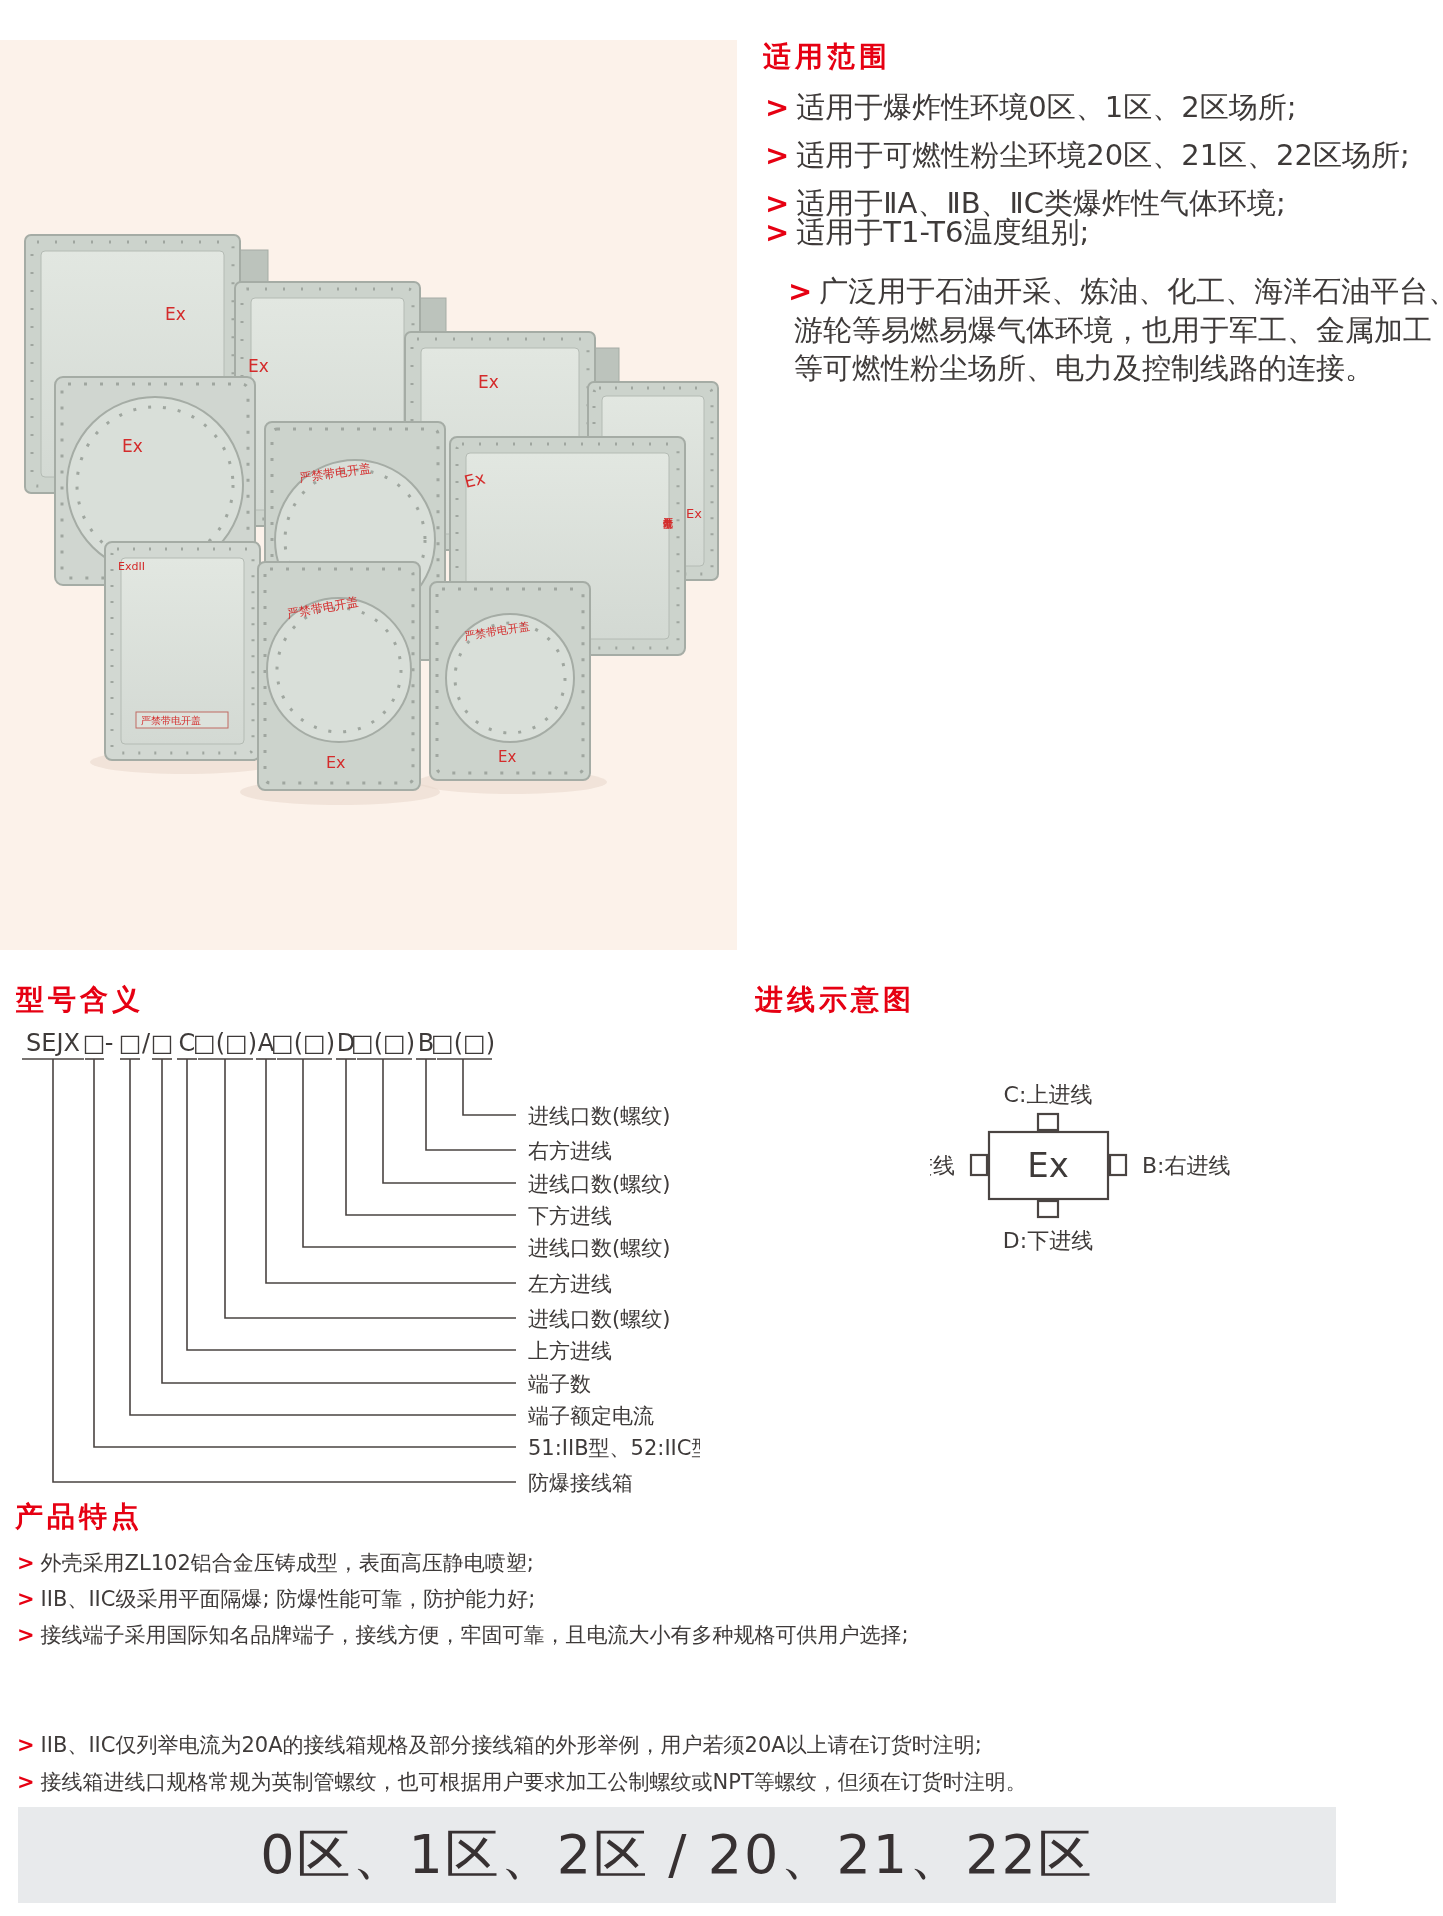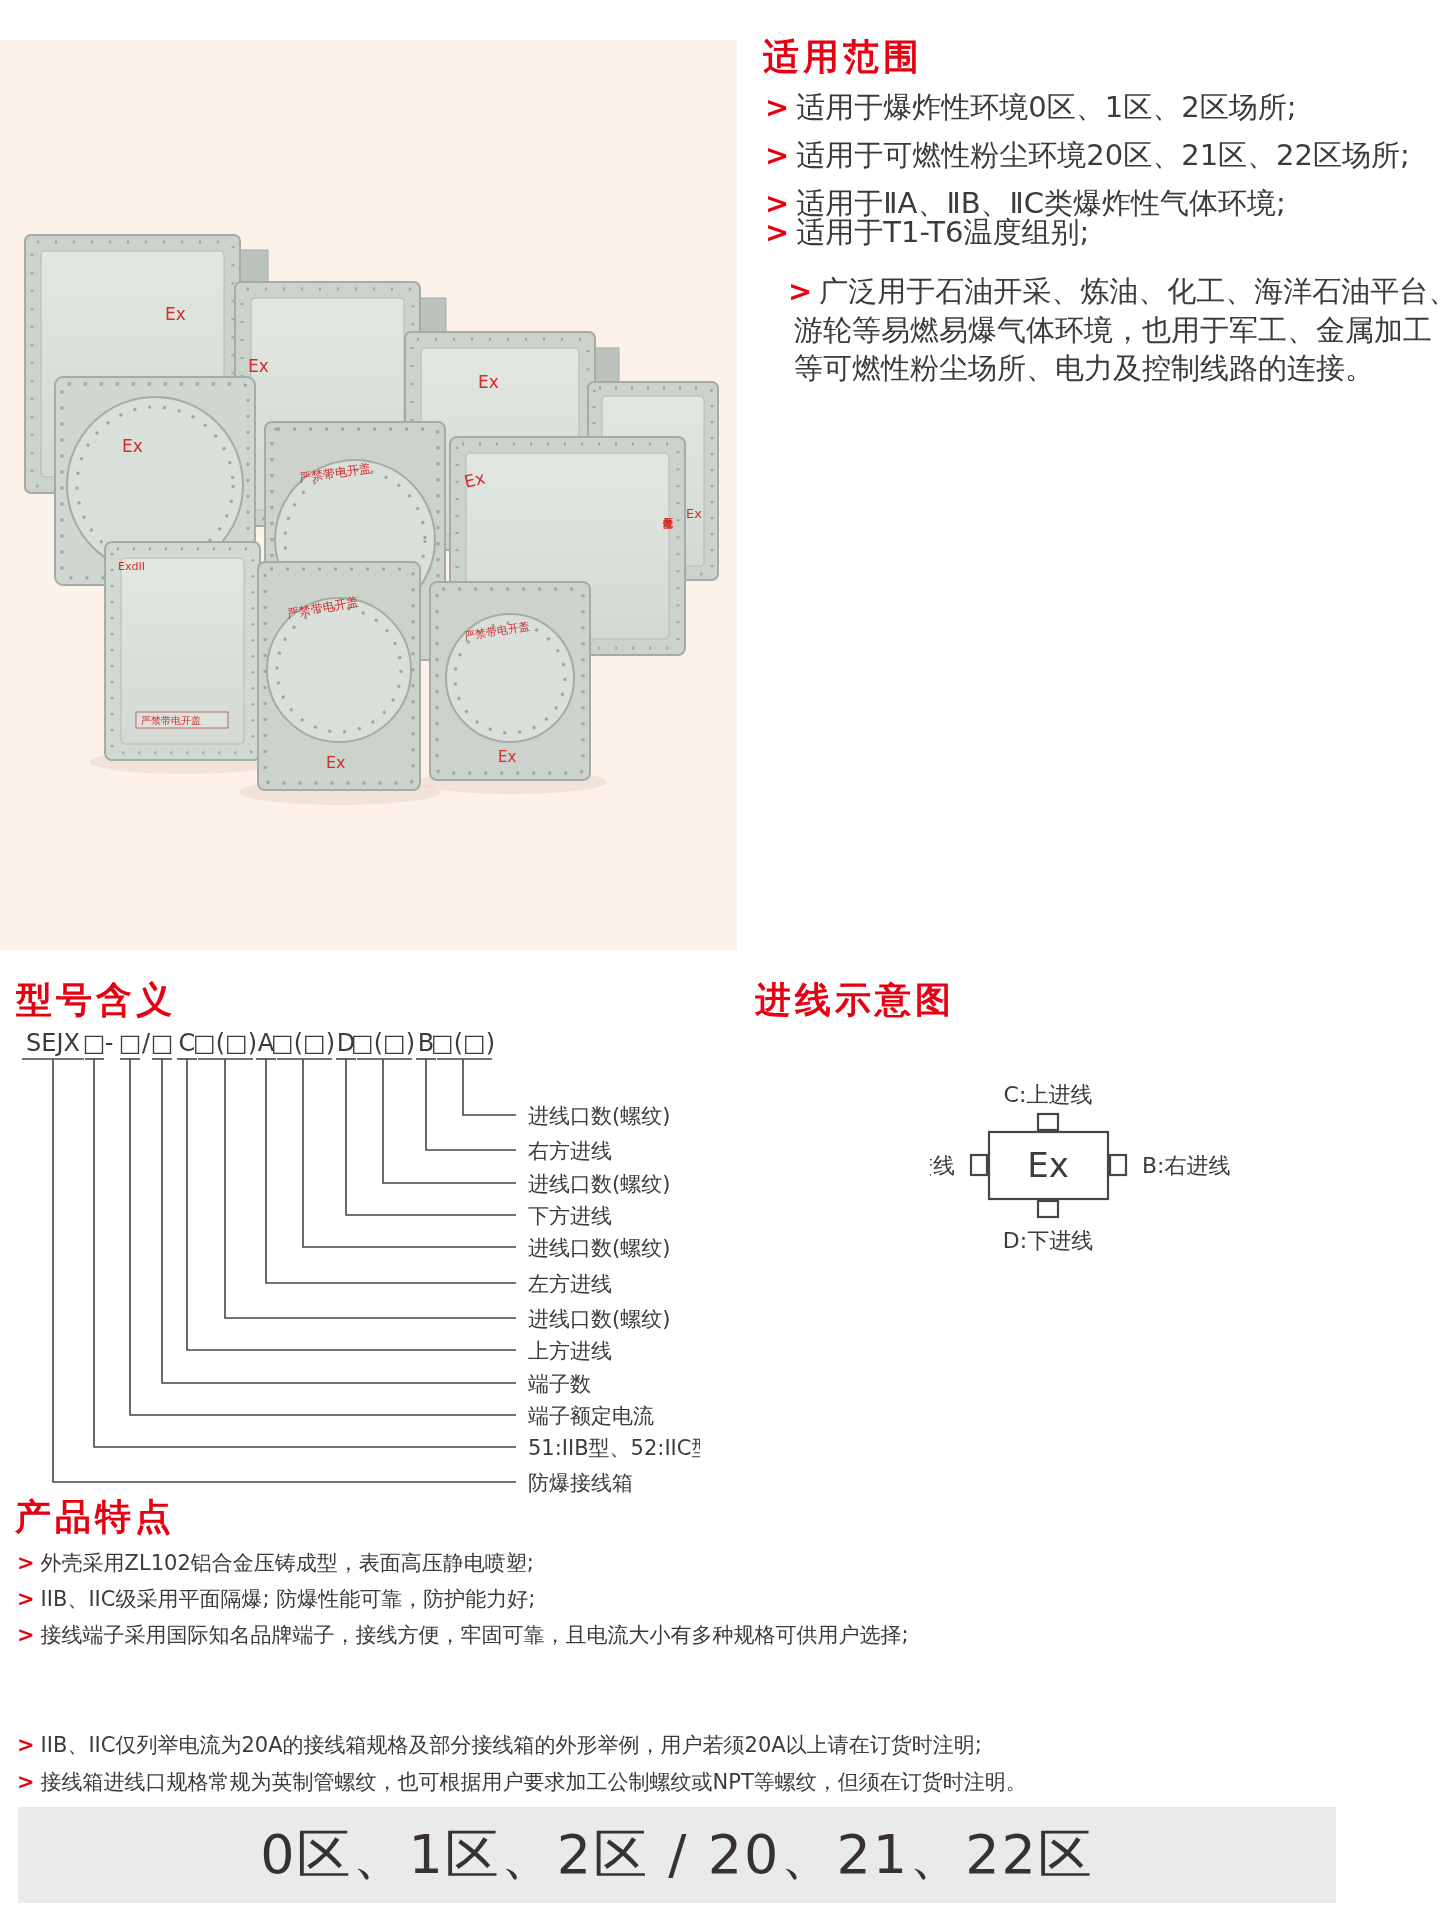--- a/index.html
+++ b/index.html
@@ -5,21 +5,21 @@
   html,body{margin:0;padding:0;background:#ffffff;}
   .page{
     position:relative;width:1443px;height:1916px;background:#ffffff;overflow:hidden;
     font-family:"DejaVu Sans","Liberation Sans",sans-serif;color:#3e3a39;
   }
   
   .photo-block{position:absolute;left:0;top:40px;width:737px;height:910px;background:#fcf2ea;}
   .photo-block svg{position:absolute;left:0;top:0;}
   
   .section-title{
-    position:absolute;margin:0;color:#e60012;font-size:36px;font-weight:bold;
+    position:absolute;margin:0;color:#e60012;font-size:28px;font-weight:bold;
     letter-spacing:4px;line-height:34px;white-space:nowrap;
   }
   
   .line{position:absolute;font-size:29px;line-height:30px;white-space:nowrap;color:#3e3a39;}
   .line .gt{color:#e60012;margin-right:7px;font-weight:bold;}
   .line.cont{padding-left:29px;}
   .feature-line{position:absolute;font-size:21px;line-height:28px;white-space:nowrap;color:#3e3a39;}
   .feature-line .gt{color:#e60012;margin-right:6px;font-weight:bold;}
   
   .diagram-svg{position:absolute;}

